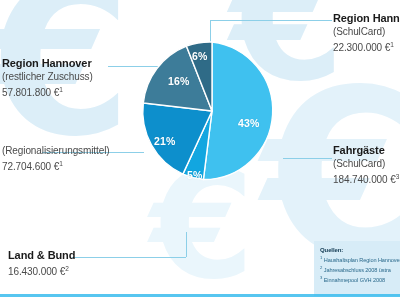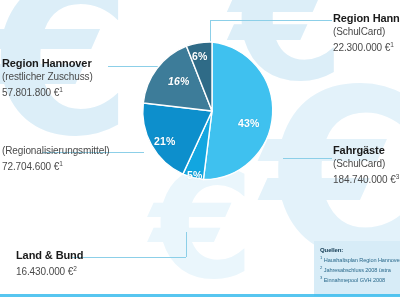--- a/index.html
+++ b/index.html
@@ -36,21 +36,21 @@
   .callout{position:absolute;white-space:nowrap;}
   .callout .ttl{font-size:11px;font-weight:700;color:#1a1a1a;letter-spacing:-.1px;line-height:13px;}
   .callout .sub{font-size:10px;color:#4a4a4a;line-height:13px;letter-spacing:-.1px;}
   .callout .val{font-size:10px;color:#4a4a4a;line-height:13px;letter-spacing:-.1px;}
   .val sup{font-size:6.5px;vertical-align:super;}
 
   .c-schulcard{left:333px;top:12px;}
   .c-fahrgaeste{left:333px;top:144px;}
   .c-restzuschuss{left:2px;top:57px;}
   .c-bund{left:2px;top:144px;}
-  .c-landbund{left:16px;top:249px;}
+  .c-landbund{left:8px;top:249px;}
 
   
   #sources{position:absolute;left:314px;top:241px;width:86px;height:55px;
            background:#d7ecf7;padding:5px 4px 4px 6px;box-sizing:border-box;}
   #sources .q-ttl{font-size:6px;font-weight:700;color:#123a52;line-height:8px;letter-spacing:-.1px;}
   #sources .q-li{font-size:5.6px;color:#2b6a8c;line-height:8.2px;letter-spacing:-.1px;white-space:nowrap;}
   #sources .q-li sup{font-size:4.2px;vertical-align:super;}
 </style>
 </head>
 <body>
@@ -85,21 +85,21 @@
       <path class="slice" fill="#0d8fcc" d="M70,70 L40.9,133.1 A69,69 0 0 1 1.3,62.0 Z"></path>
 
       <path class="slice" fill="#3d7c99" d="M70,70 L1.3,62.0 A69,69 0 0 1 44.4,5.1 Z"></path>
 
       <path class="slice" fill="#2f6b87" d="M70,70 L44.4,5.1 A69,69 0 0 1 70,1 Z"></path>
     </svg>
 
     <span class="pct" style="left:96px;top:76px;">43%</span>
     <span class="pct" style="left:45px;top:128px;">5%</span>
     <span class="pct" style="left:12px;top:94px;">21%</span>
-    <span class="pct" style="left:26px;top:34px;font-style:italic;">16%</span>
+    <span class="pct" style="left:26px;top:34px;">16%</span>
     <span class="pct" style="left:50px;top:9px;">6%</span>
   </div>
 
   <div class="callout c-schulcard">
     <div class="ttl">Region Hannover</div>
     <div class="sub">(SchulCard)</div>
     <div class="val"><span>22.300.000 €</span><sup>1</sup></div>
   </div>
 
   <div class="callout c-fahrgaeste">

